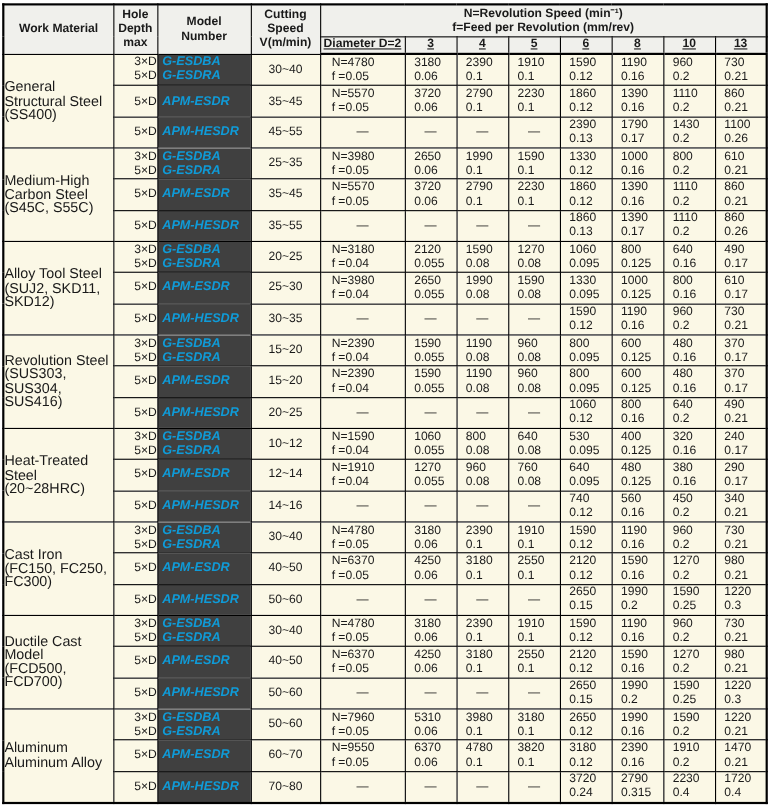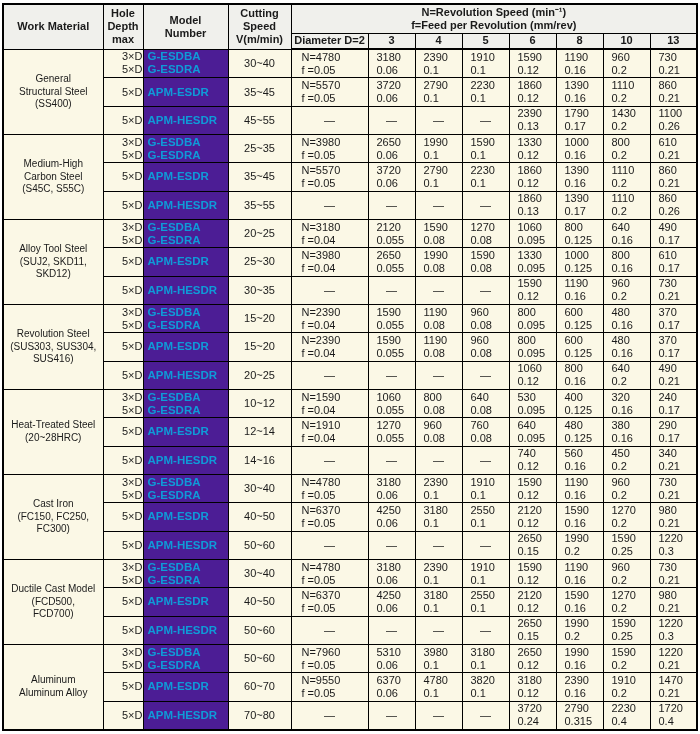--- a/index.html
+++ b/index.html
@@ -24,33 +24,34 @@
     padding: 0;
     overflow: hidden;
     color: #1a1a1a;
   }
   thead th {
     background: #f0f0ec;
     font-weight: bold;
     text-align: center;
     vertical-align: middle;
   }
-  thead tr.sub th { border-bottom: 2px solid #000; }
+  thead tr.sub th { border-bottom: 2px solid #000; text-decoration: underline; }
   thead tr.main { height: 29px; }
   thead tr.sub { height: 16px; }
   tbody td { background: #fbf8e6; vertical-align: middle; }
-  td.mat   { text-align: center; font-size: 10px; line-height: 12.5px; margin-top: 24px; }
+  td.mat   { text-align: left; font-size: 13px; line-height: 12.5px; margin-top: 24px; }
   td.hole  { text-align: right; }
   td.model {
-    background: #4c1d95;
+    background: #404040;
     color: #0f9bd8;
     font-weight: bold;
     text-align: left;
     padding-left: 4px;
     font-size: 11.5px;
+    font-style: italic;
   }
   td.speed { text-align: center; margin-left: 33px; }
   td.num   { text-align: left; padding-left: 8px; }
   td.num.first { padding-left: 10px; }
   td.num.dash  { text-align: center; padding-left: 0; }
 </style>
 </head>
 <body>
 
 <table>

